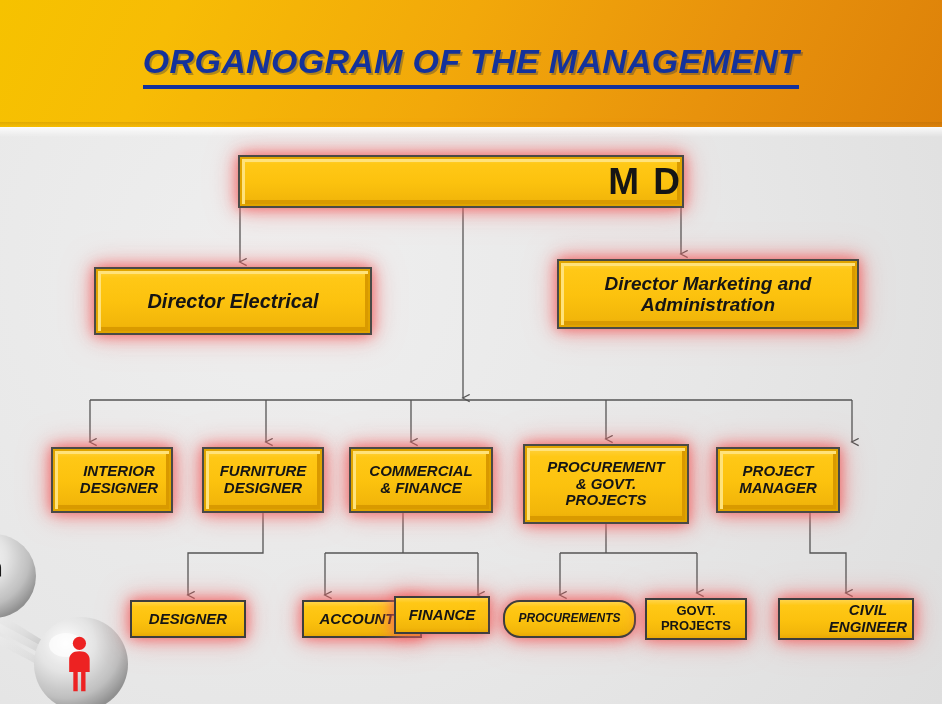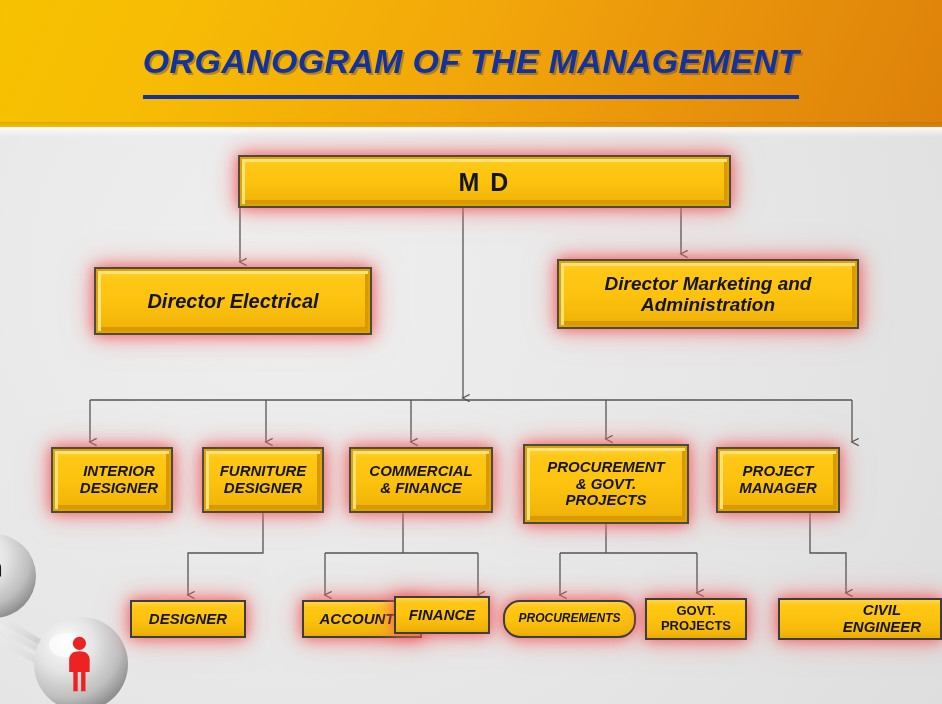--- a/index.html
+++ b/index.html
@@ -44,21 +44,21 @@
     font-size: 34px;
     font-weight: bold;
     font-style: italic;
     letter-spacing: .3px;
     color: #14329B;
     text-shadow: 2px 2px 0 rgba(60,60,60,.38);
     white-space: nowrap;
   }
   #slide-title .ul {
     border-bottom: 4px solid #14329B;
-    padding-bottom: 15px;
+    padding-bottom: 5px;
   }
 
   
   #body-area {
     position: absolute;
     left: 0; top: 127px;
     width: 942px; height: 577px;
     background: radial-gradient(circle at 30% 25%, #EFEFEF 0%, #E7E7E7 55%, #DEDEDE 100%);
   }
   #body-sheen {
@@ -113,36 +113,36 @@
       inset 2px 2px 0 3px #FFE27A,
       inset -2px -3px 0 3px #D99A00;
   }
   
   .node.flat {
     border: 2px solid #3D3D3D;
   }
   .node .txt { position: relative; z-index: 2; }
 
   
-  #n-md        { left:238px; top:155px; width:493px; height:53px; font-size:25px; font-style:normal; letter-spacing:2px; }
+  #n-md        { left:238px; top:155px; width:446px; height:53px; font-size:37px; font-style:normal; letter-spacing:2px;justify-content:flex-end; }
   #n-dir-elec  { left:94px; top:267px; width:278px; height:68px; font-size:20px; }
   #n-dir-mkt   { left:557px; top:259px; width:302px; height:70px; font-size:19px; }
 
   #n-interior  { left:51px;  top:447px; width:122px; height:66px; font-size:15px;padding-left:14px; }
   #n-furniture { left:202px; top:447px; width:122px; height:66px; font-size:15px; }
   #n-commercial{ left:349px; top:447px; width:144px; height:66px; font-size:15px; }
   #n-procure   { left:523px; top:444px; width:166px; height:80px; font-size:15px; }
   #n-projmgr   { left:716px; top:447px; width:124px; height:66px; font-size:15px; }
 
   #n-designer  { left:130px; top:600px; width:116px; height:38px; font-size:15px; }
   #n-accounts  { left:265px; top:600px; width:120px; height:38px; font-size:15px;margin-left:37px; }
   #n-finance   { left:394px; top:596px; width:96px;  height:38px; font-size:15px; }
   #n-procures  { left:503px; top:600px; width:133px; height:38px; font-size:12px;border-radius:17px; }
   #n-govt      { left:645px; top:598px; width:102px; height:42px; font-size:13px; font-style:normal; }
-  #n-civil     { left:778px; top:598px; width:164px; height:42px; font-size:15px;padding-left:44px; }
+  #n-civil     { left:778px; top:598px; width:136px; height:42px; font-size:15px;padding-left:44px; }
 
   .node .txt { white-space: pre-line; }
 </style>
 </head>
 <body>
 
 <div id="slide">
 
   <div id="header-band"></div>
   <div id="slide-title">

